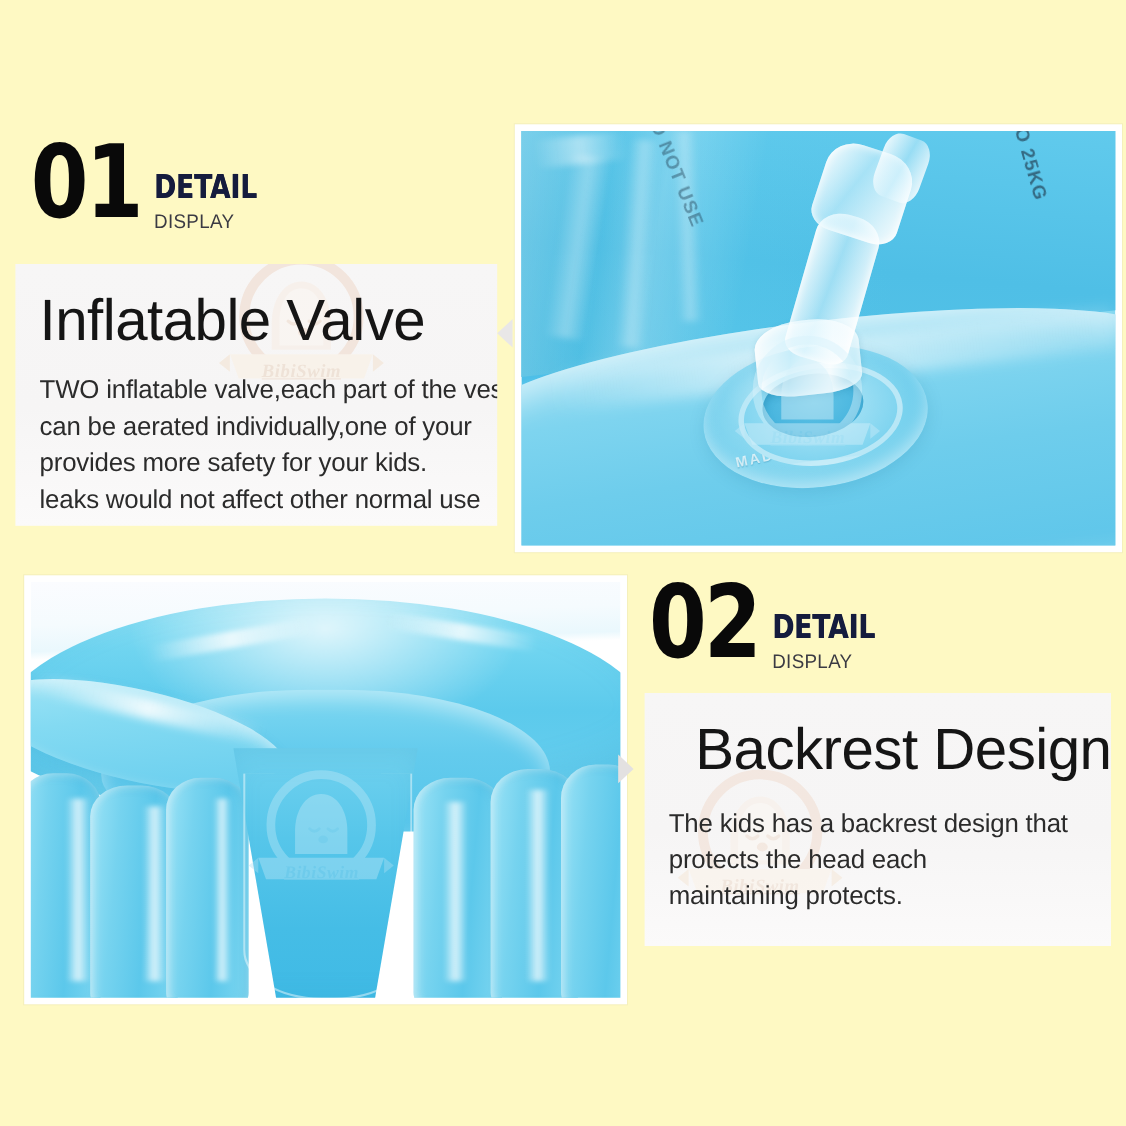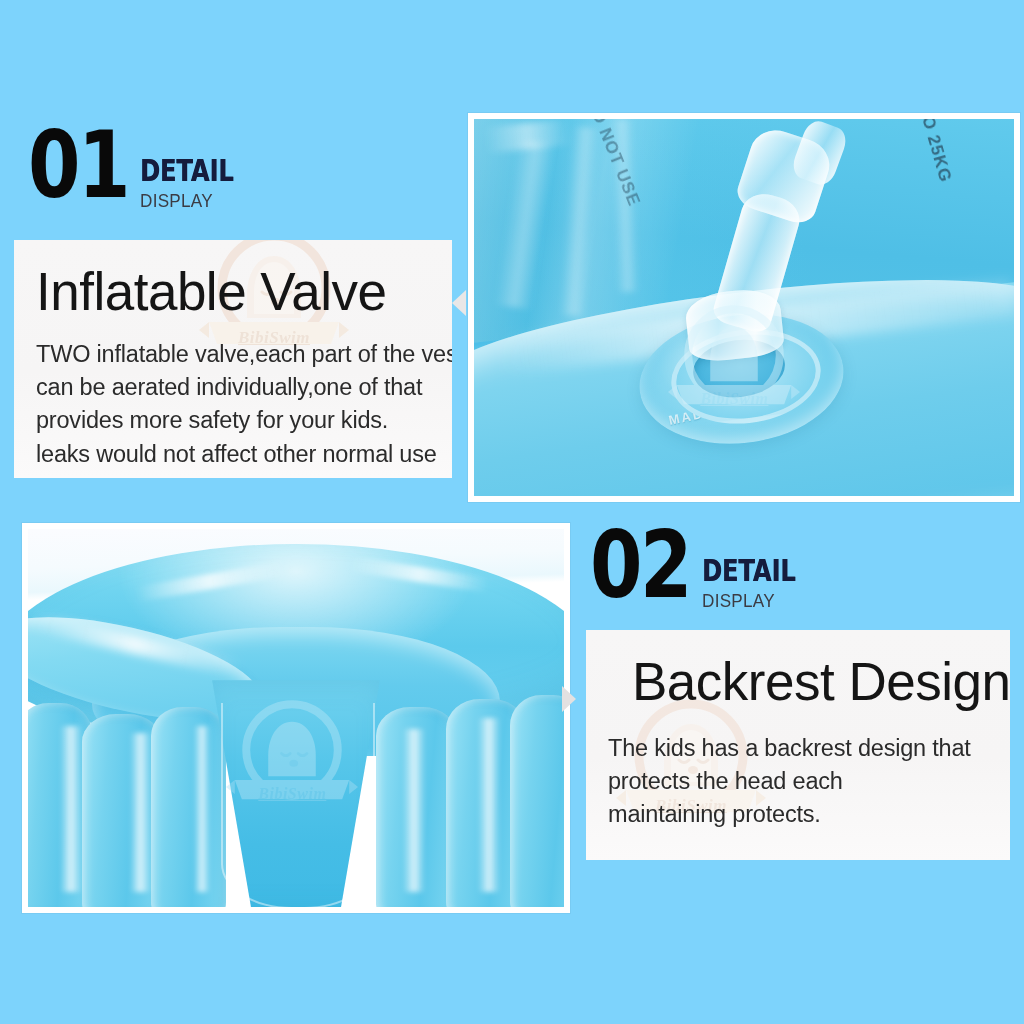--- a/index.html
+++ b/index.html
@@ -12,21 +12,21 @@
     height: 1024px;
     font-family: "Liberation Sans", sans-serif;
     position: relative;
     overflow: hidden;
     -webkit-font-smoothing: antialiased;
   }
 
   .page {
     position: absolute;
     inset: 0;
-    background: #7dd3fc;
+    background: #fef9c3;
   }
 
   
   .detail-head {
     position: absolute;
     display: flex;
     align-items: flex-start;
   }
   .big-number {
     font-family: "DejaVu Sans", sans-serif;
@@ -363,21 +363,21 @@
         <path d="M10 96 L0 104 L10 112 Z" fill="#f3e2cf"></path>
         <path d="M140 96 L150 104 L140 112 Z" fill="#f3e2cf"></path>
       </svg>
       <div class="wm-text" style="font-size:17px; color:#e9d3bf; bottom:18px;">BibiSwim</div>
     </div>
 
     <div class="panel-title" style="margin-top:6px;">Inflatable Valve</div>
 
     <div class="panel-body" style="margin-top:18px;">
       <span class="ln">TWO inflatable valve,each part of the vest</span>
-      <span class="ln">can be aerated individually,one of that</span>
+      <span class="ln">can be aerated individually,one of your</span>
       <span class="ln">provides more safety for your kids.</span>
       <span class="ln">leaks would not affect other normal use</span>
     </div>
   </div>
 
   <div class="notch-left" style="left:452px; top:290px;"></div>
 
   <div class="photo" style="left:468px; top:113px; width:540px; height:377px; padding:6px; background:#ffffff;">
     <div class="inner" style="inset:6px;">
       <div class="valve-scene">

